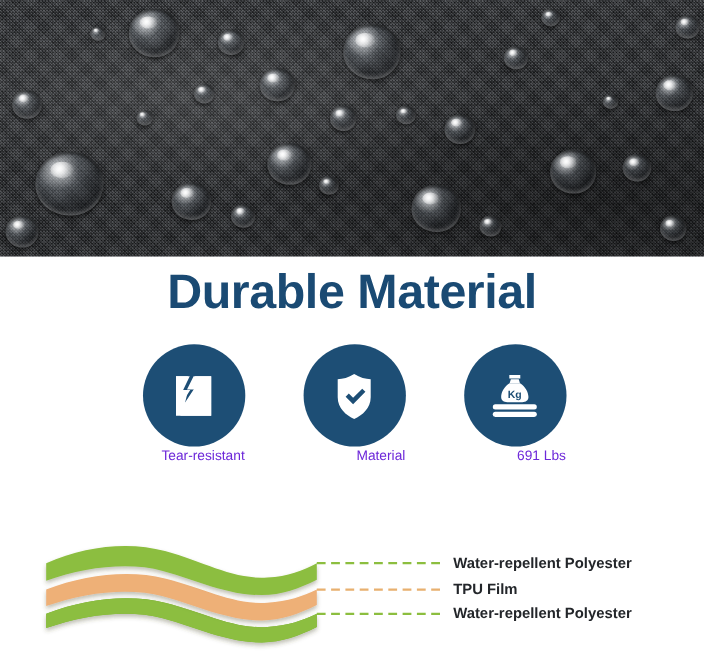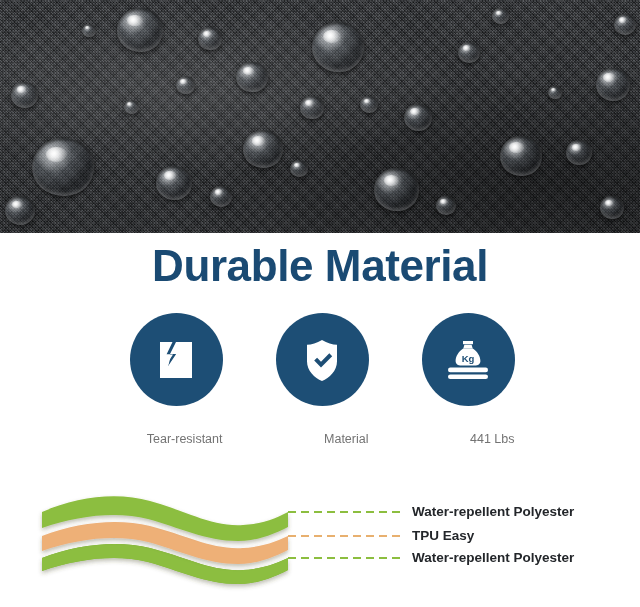--- a/index.html
+++ b/index.html
@@ -117,24 +117,24 @@
     width: 93px;
     height: 93px;
     border-radius: 50%;
     background: #1d4e75;
     display: flex;
     align-items: center;
     justify-content: center;
   }
   .feature-circle svg { display: block; }
   .feature-label {
-    margin-top: 26px;
+    margin-top: 1px;
     font-size: 12.5px;
     line-height: 15px;
-    color: #737373;
+    color: #6d28d9;
     text-align: center;
     white-space: nowrap;
   }
 
   
   .layers {
     position: absolute;
     left: 0;
     top: 474px;
     width: 640px;
@@ -237,21 +237,21 @@
           <svg width="56" height="56" viewBox="0 0 56 56">
             <path fill="#ffffff" d="M23 9h10v3.2h-10z"></path>
             <path fill="#ffffff" d="M24.4 12.8h7.2l1.1 3.6h-9.4z"></path>
             <path fill="#ffffff" d="M23.2 16.4h9.6c4.6 2.9 7.6 8 7.6 12.6 0 3.2-2.4 4.6-5.6 4.6H21.2c-3.2 0-5.6-1.4-5.6-4.6 0-4.6 3-9.7 7.6-12.6z"></path>
             <text x="28" y="30" font-family="Liberation Sans, sans-serif" font-size="9.5" font-weight="700" fill="#1d4e75" text-anchor="middle">Kg</text>
             <rect x="8" y="35.6" width="40" height="4.6" rx="2.3" fill="#ffffff"></rect>
             <rect x="8" y="42.4" width="40" height="4.6" rx="2.3" fill="#ffffff"></rect>
           </svg>
         </span>
       </div>
-      <div class="feature-label">441 Lbs</div>
+      <div class="feature-label">691 Lbs</div>
     </div>
 
   </div>
 
   <div class="layers">
     <svg class="layers-svg" width="640" height="137" viewBox="0 0 640 137">
       <defs>
         <filter id="sheetShadow" x="-20%" y="-30%" width="150%" height="180%">
           <feDropShadow dx="0" dy="2.5" stdDeviation="2" flood-color="#4a4a2a" flood-opacity="0.35"></feDropShadow>
         </filter>
@@ -274,18 +274,18 @@
                  L 288 53 C 272 61, 256 67, 238 67 C 206 67, 178 53, 148 45 C 118 37, 78 41, 42 54 Z" fill="#8CBE3F"></path>
       </g>
 
       <line x1="288" y1="38" x2="400" y2="38" stroke="#8CBE3F" stroke-width="2" stroke-dasharray="8 5"></line>
       <line x1="288" y1="62" x2="400" y2="62" stroke="#E8B06F" stroke-width="2" stroke-dasharray="8 5"></line>
       <line x1="288" y1="84" x2="400" y2="84" stroke="#8CBE3F" stroke-width="2" stroke-dasharray="8 5"></line>
     </svg>
 
     <div class="layer-labels">
       <div class="layer-label l0">Water-repellent Polyester</div>
-      <div class="layer-label l1">TPU Easy</div>
+      <div class="layer-label l1">TPU Film</div>
       <div class="layer-label l2">Water-repellent Polyester</div>
     </div>
   </div>
 
 </div>
 
 </body></html>

